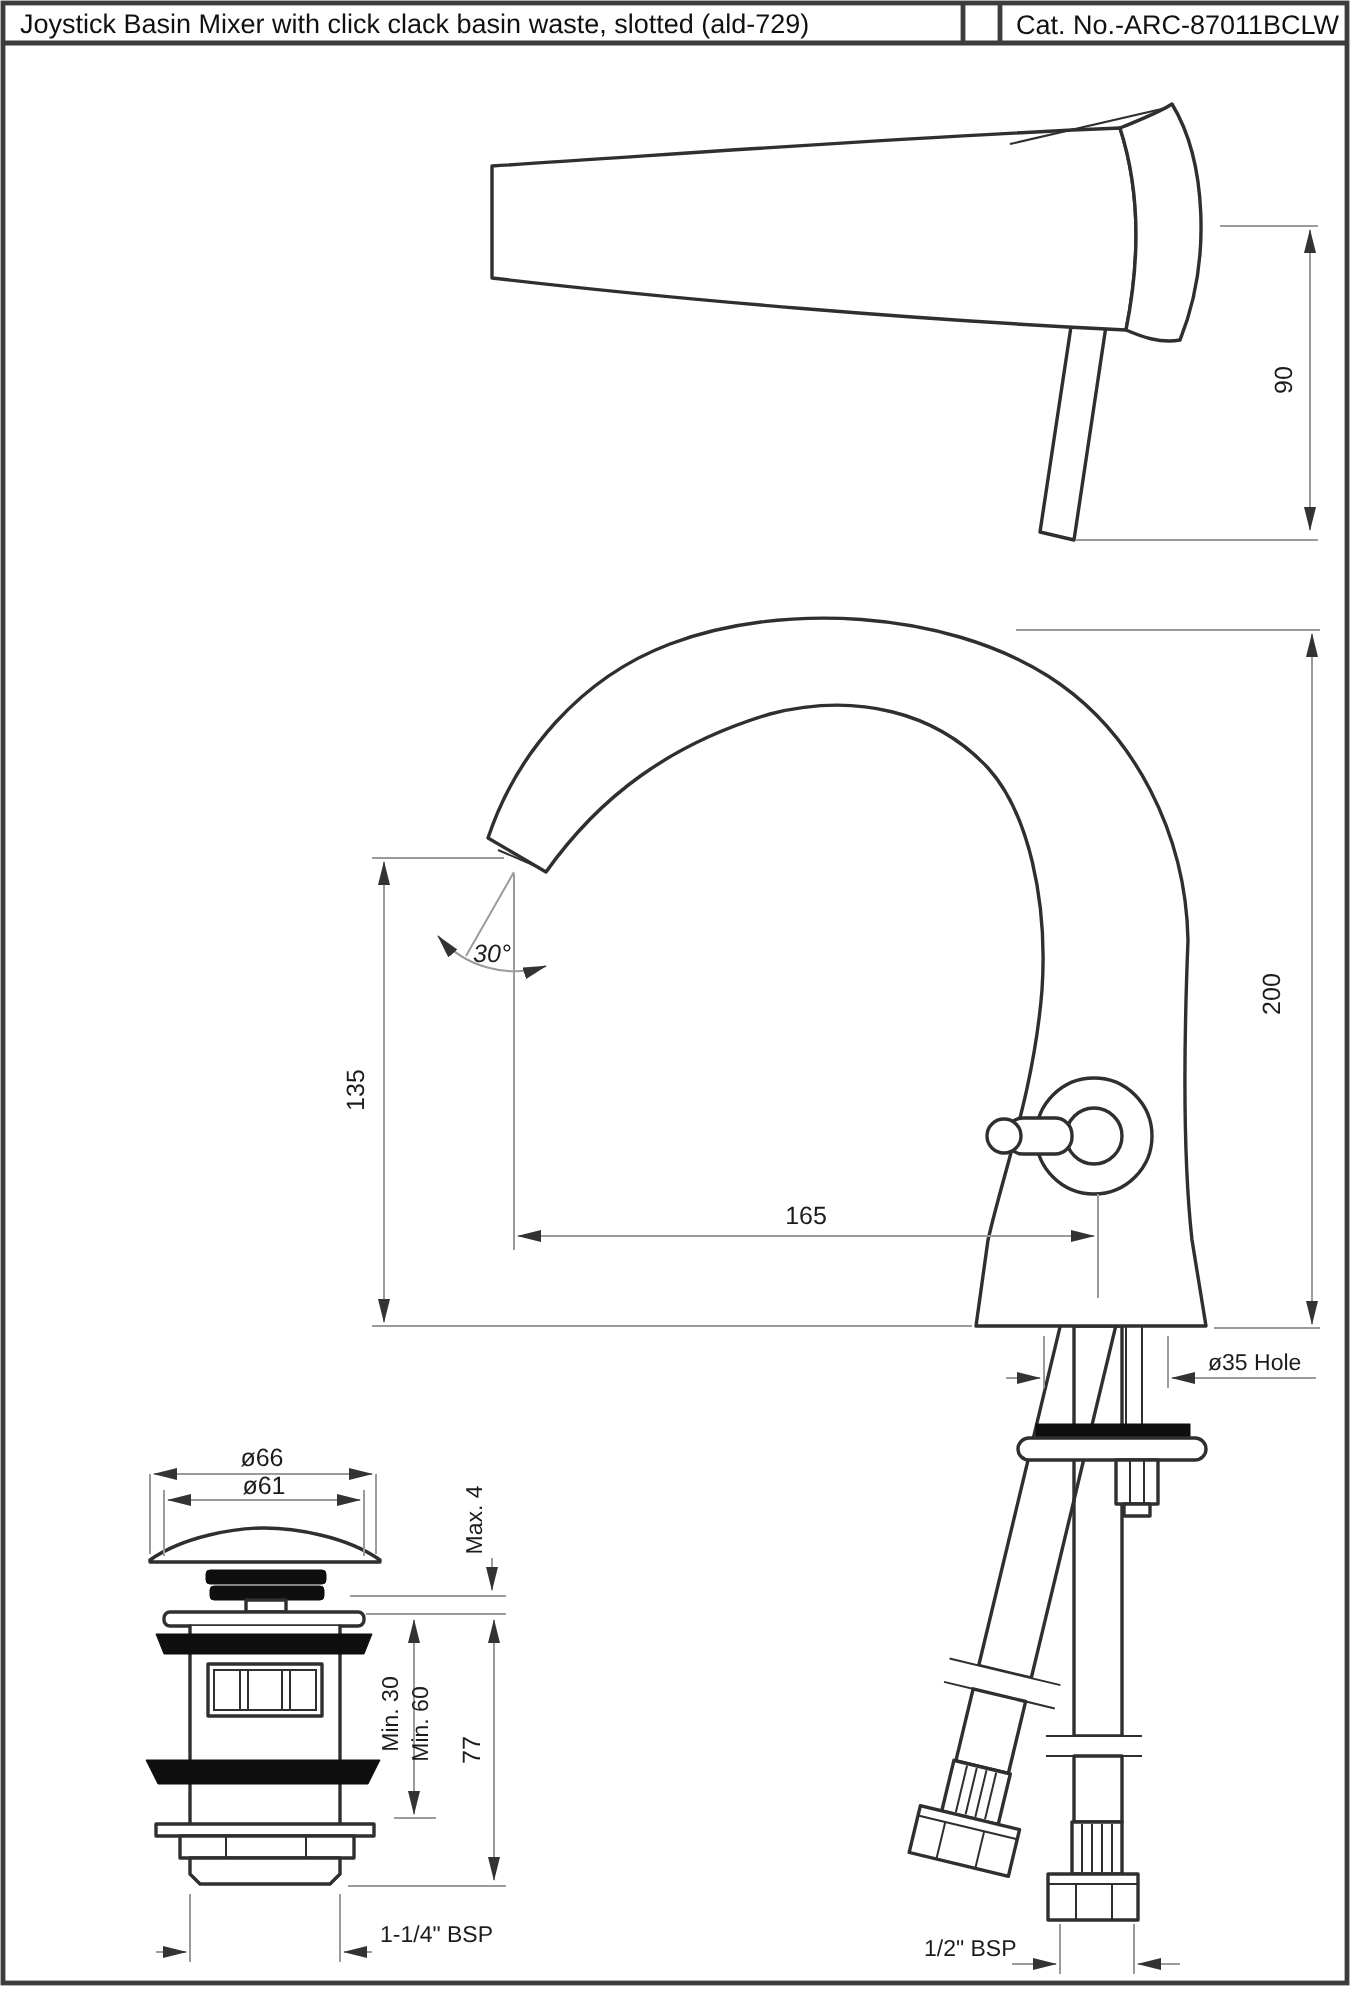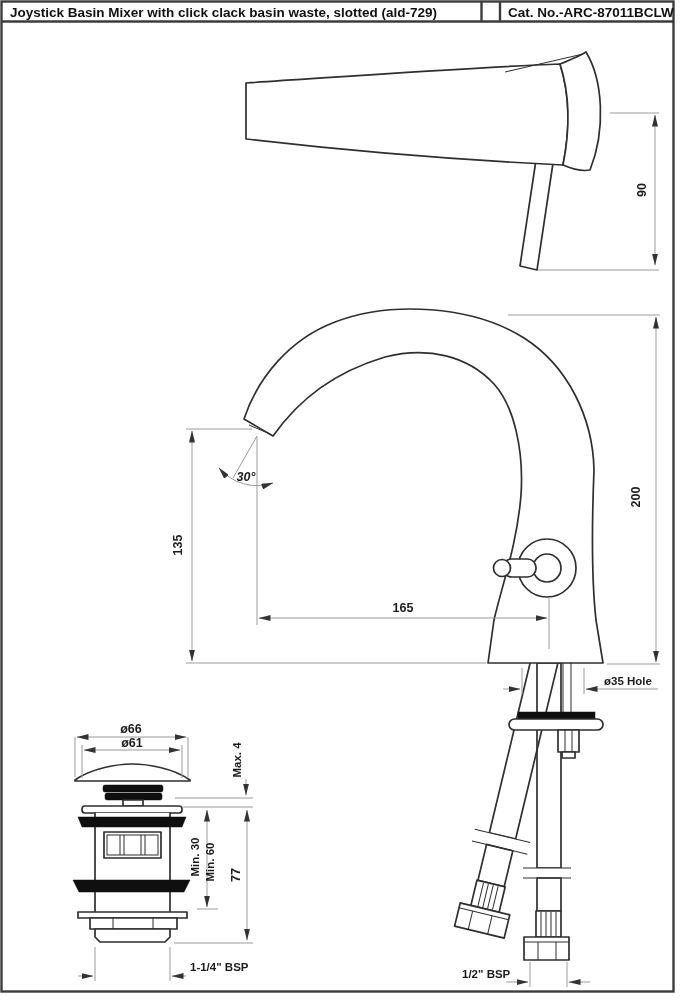--- a/index.html
+++ b/index.html
@@ -1,17 +1,17 @@
 <!DOCTYPE html>
 <html><head>
 <meta charset="utf-8">
 <style>
   html,body{margin:0;padding:0;background:#ffffff;}
   .page{position:relative;width:683px;height:1000px;background:#fff;overflow:hidden;
-        font-family:"Liberation Sans", sans-serif;font-weight:bold;}
+        font-family:"Liberation Sans", sans-serif;}
   svg text{font-family:"Liberation Sans", sans-serif;fill:#1a1a1a;}
   .obj{stroke:#2f2f2f;stroke-width:1.7;fill:none;stroke-linejoin:round;stroke-linecap:round;}
   .objw{stroke:#2f2f2f;stroke-width:1.7;fill:#ffffff;stroke-linejoin:round;}
   .objthin{stroke:#2f2f2f;stroke-width:1;fill:none;}
   .blk{fill:#0f0f0f;stroke:#0f0f0f;stroke-width:0.5;}
   .dim{stroke:#9b9b9b;stroke-width:1;fill:none;}
   .dtxt{font-size:12.5px;fill:#1c1c1c;}
   .stxt{font-size:11.5px;fill:#1c1c1c;}
   .hdr{font-size:13.5px;fill:#111;}
   .brd{stroke:#3c3c3c;stroke-width:2.4;fill:none;}

